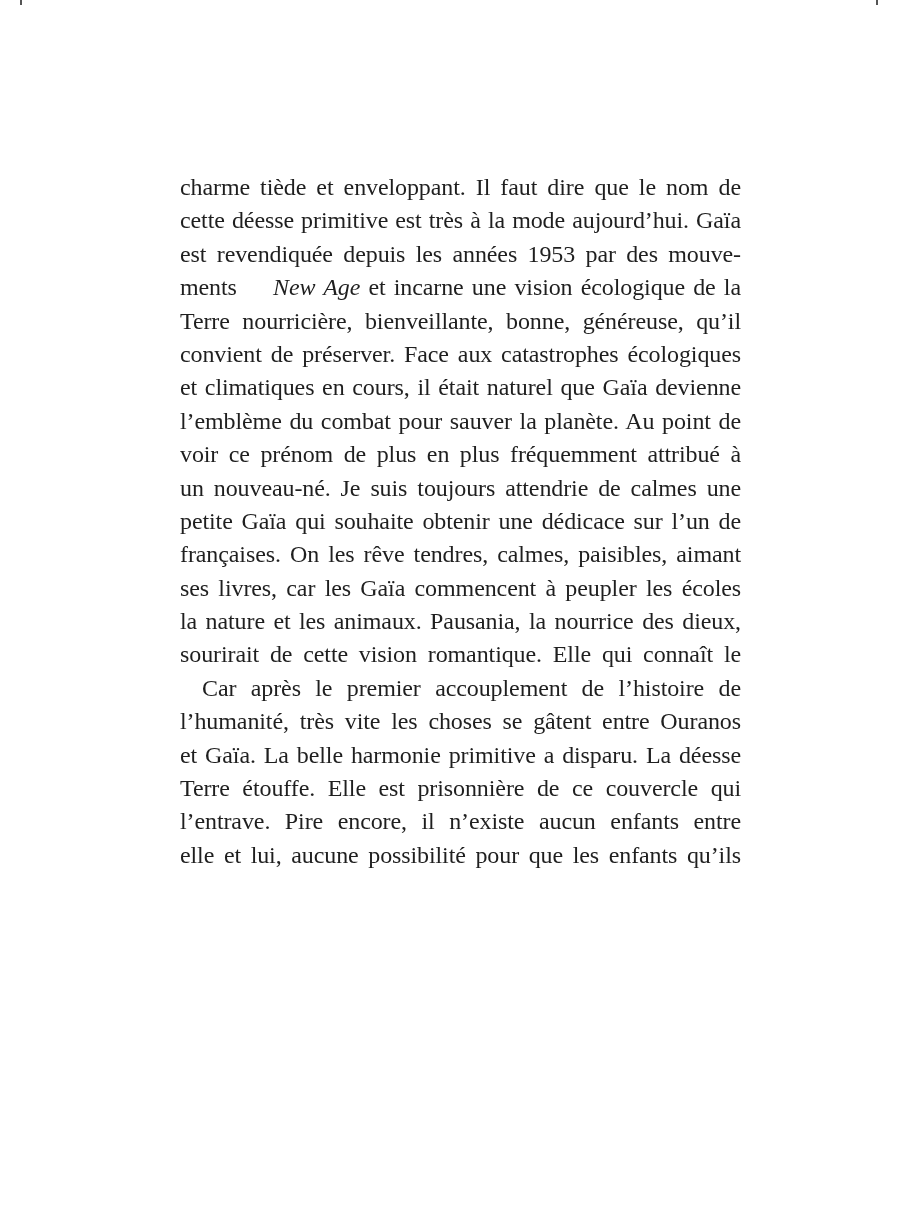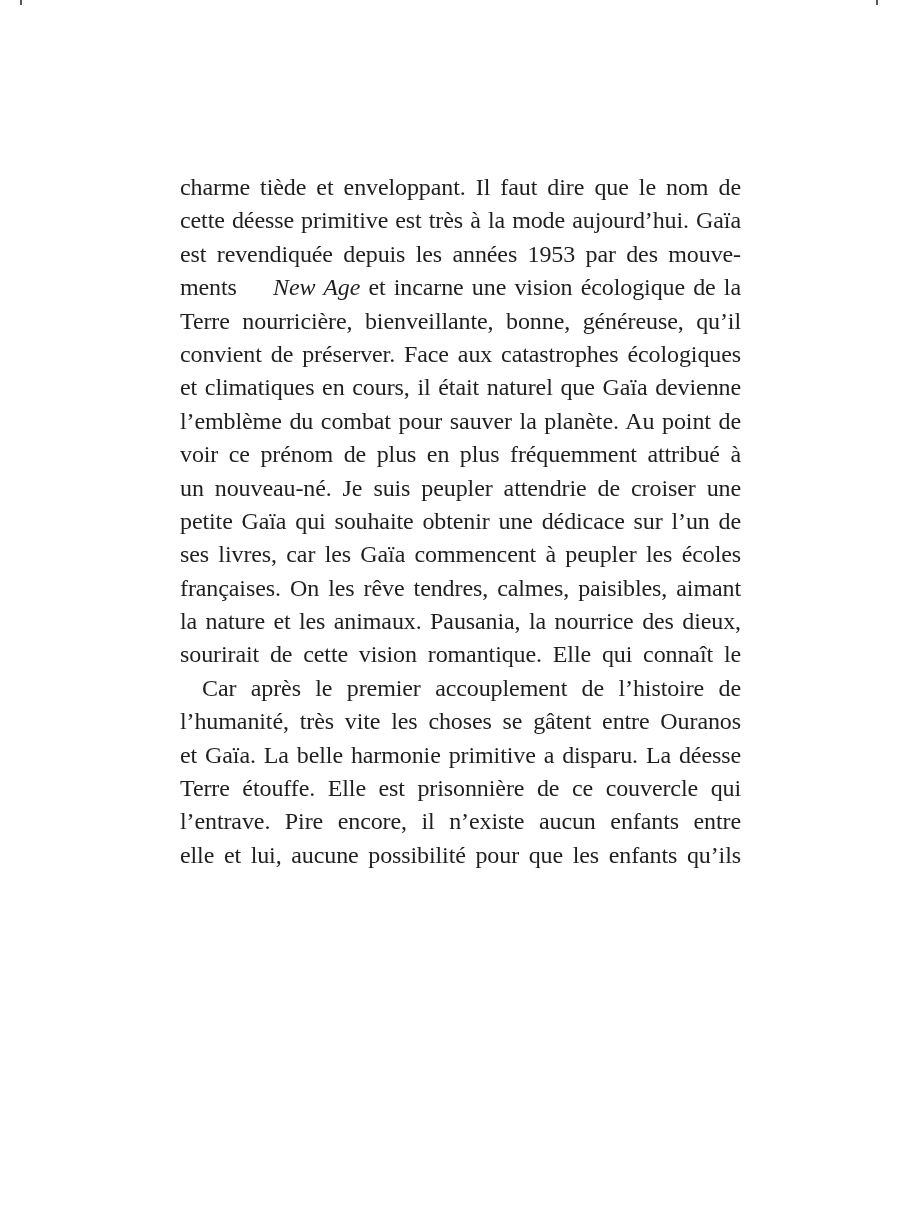--- a/index.html
+++ b/index.html
@@ -71,24 +71,24 @@
   <div class="body-text">
       <div class="line"><span>charme tiède et enveloppant. Il faut dire que le nom de</span></div>
       <div class="line"><span>cette déesse primitive est très à la mode aujourd’hui. Gaïa</span></div>
       <div class="line"><span>est revendiquée depuis les années 1953 par des mouve-</span></div>
       <div class="line"><span>ments </span><span class="it">New Age</span><span> et incarne une vision écologique de la</span></div>
       <div class="line"><span>Terre nourricière, bienveillante, bonne, généreuse, qu’il</span></div>
       <div class="line"><span>convient de préserver. Face aux catastrophes écologiques</span></div>
       <div class="line"><span>et climatiques en cours, il était naturel que Gaïa devienne</span></div>
       <div class="line"><span>l’emblème du combat pour sauver la planète. Au point de</span></div>
       <div class="line"><span>voir ce prénom de plus en plus fréquemment attribué à</span></div>
-      <div class="line"><span>un nouveau-né. Je suis peupler attendrie de croiser une</span></div>
+      <div class="line"><span>un nouveau-né. Je suis toujours attendrie de calmes une</span></div>
       <div class="line"><span>petite Gaïa qui souhaite obtenir une dédicace sur l’un de</span></div>
+      <div class="line"><span>françaises. On les rêve tendres, calmes, paisibles, aimant</span></div>
       <div class="line"><span>ses livres, car les Gaïa commencent à peupler les écoles</span></div>
-      <div class="line"><span>françaises. On les rêve tendres, calmes, paisibles, aimant</span></div>
       <div class="line"><span>la nature et les animaux. Pausania, la nourrice des dieux,</span></div>
       <div class="line"><span>sourirait de cette vision romantique. Elle qui connaît le</span></div>
       <div class="line ind"><span>Car après le premier accouplement de l’histoire de</span></div>
       <div class="line"><span>l’humanité, très vite les choses se gâtent entre Ouranos</span></div>
       <div class="line"><span>et Gaïa. La belle harmonie primitive a disparu. La déesse</span></div>
       <div class="line"><span>Terre étouffe. Elle est prisonnière de ce couvercle qui</span></div>
       <div class="line"><span>l’entrave. Pire encore, il n’existe aucun enfants entre</span></div>
       <div class="line"><span>elle et lui, aucune possibilité pour que les enfants qu’ils</span></div>
       <div class="line"><span>conçoivent ensemble voient le jour. Bientôt, douze</span></div>
     </div>

